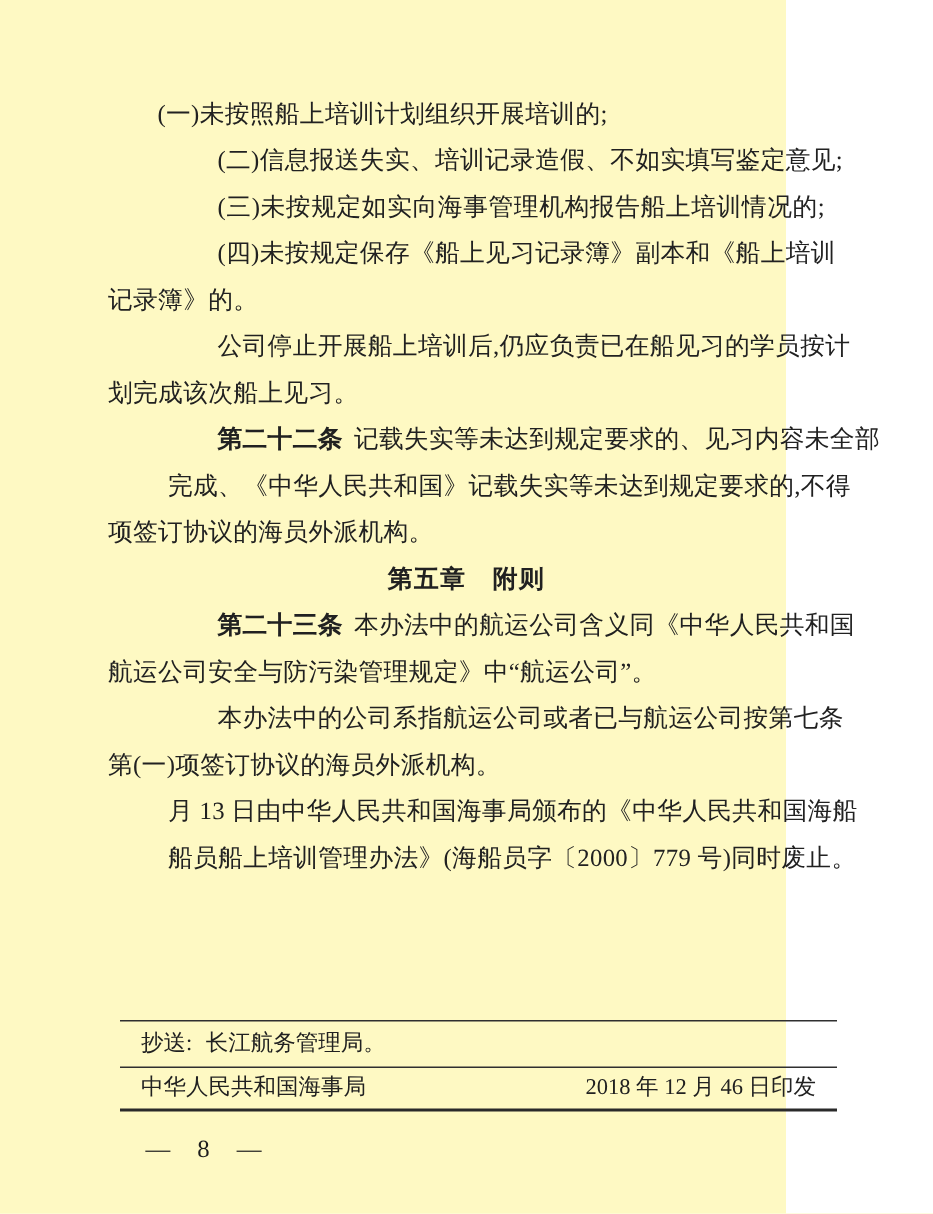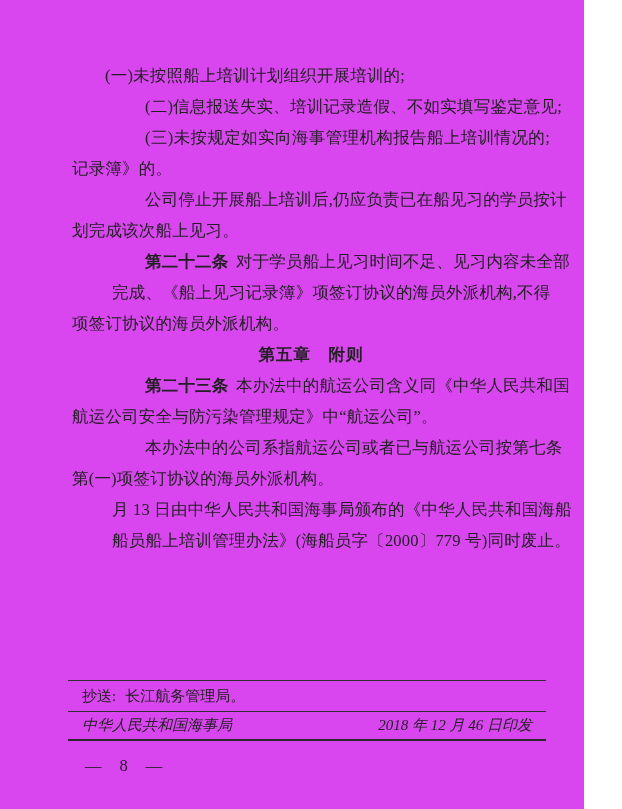--- a/index.html
+++ b/index.html
@@ -5,22 +5,22 @@
   html, body { margin: 0; padding: 0; }
   body {
     width: 622px; height: 809px;
     background: #ffffff;
     font-family: "Liberation Serif", "DejaVu Serif", serif;
     color: #212121;
     overflow: hidden;
   }
   .page {
     position: relative;
-    width: 584px; height: 809px;
-    background: #d946ef;
+    width: 524px; height: 809px;
+    background: #fef9c3;
   }
   
   .doc-body {
     position: absolute;
     left: 72px; top: 60px;
     width: 478px;
     font-size: 16.5px;
   }
   .line {
     height: 31px;
@@ -33,21 +33,21 @@
   .line.chapter {
     font-weight: 700;
     text-align: right;
     text-align-last: center;
     letter-spacing: 1px;
   }
   .lead { font-weight: 700; margin-right: 0.45em; }
   
   .footer {
     position: absolute;
-    left: 68px; top: 680px;
+    left: 80px; top: 680px;
     width: 478px;
   }
   .rule { border-top: 1.5px solid #2f2f2f; height: 0; }
   .rule.thick { border-top: 2.5px solid #2a2a2a; }
   .cc-row {
     font-size: 15px;
     line-height: 30px;
     height: 30px;
     padding-left: 14px;
     white-space: nowrap;
@@ -55,21 +55,20 @@
   .cc-value { margin-left: 9px; }
   .issuer-row {
     display: flex;
     justify-content: space-between;
     align-items: center;
     font-size: 15px;
     line-height: 27px;
     height: 27px;
     padding: 0 14px;
     white-space: nowrap;
-    font-style: italic;
   }
   .page-num {
     margin-top: 15px;
     padding-left: 17px;
     font-size: 16.5px;
     display: flex;
     gap: 18px;
     align-items: center;
     color: #1d1d1d;
   }
@@ -77,25 +76,26 @@
 </style>
 </head>
 <body>
 
 <div class="page">
 
   <div class="doc-body" id="doc-body">
       <div class="line indent"><span>(一)未按照船上培训计划组织开展培训的;</span></div>
       <div class="line indent justify"><span>(二)信息报送失实、培训记录造假、不如实填写鉴定意见;</span></div>
       <div class="line indent justify"><span>(三)未按规定如实向海事管理机构报告船上培训情况的;</span></div>
+      <div class="line indent justify"><span>(四)未按规定保存《船上见习记录簿》副本和《船上培训</span></div>
       <div class="line"><span>记录簿》的。</span></div>
       <div class="line indent justify"><span>公司停止开展船上培训后,仍应负责已在船见习的学员按计</span></div>
       <div class="line"><span>划完成该次船上见习。</span></div>
-      <div class="line indent justify"><span class="lead">第二十二条</span><span>对于学员船上见习时间不足、见习内容未全部</span></div>
-      <div class="line justify"><span>完成、《船上见习记录簿》项签订协议的海员外派机构,不得</span></div>
+      <div class="line indent justify"><span class="lead">第二十二条</span><span>记载失实等未达到规定要求的、见习内容未全部</span></div>
+      <div class="line justify"><span>完成、《中华人民共和国》记载失实等未达到规定要求的,不得</span></div>
       <div class="line"><span>项签订协议的海员外派机构。</span></div>
       <div class="line chapter"><span>第五章　附则</span></div>
       <div class="line indent justify"><span class="lead">第二十三条</span><span>本办法中的航运公司含义同《中华人民共和国</span></div>
       <div class="line"><span>航运公司安全与防污染管理规定》中“航运公司”。</span></div>
       <div class="line indent justify"><span>本办法中的公司系指航运公司或者已与航运公司按第七条</span></div>
       <div class="line"><span>第(一)项签订协议的海员外派机构。</span></div>
       <div class="line justify"><span>月 13 日由中华人民共和国海事局颁布的《中华人民共和国海船</span></div>
       <div class="line justify"><span>船员船上培训管理办法》(海船员字〔2000〕779 号)同时废止。</span></div>
     </div>
 

